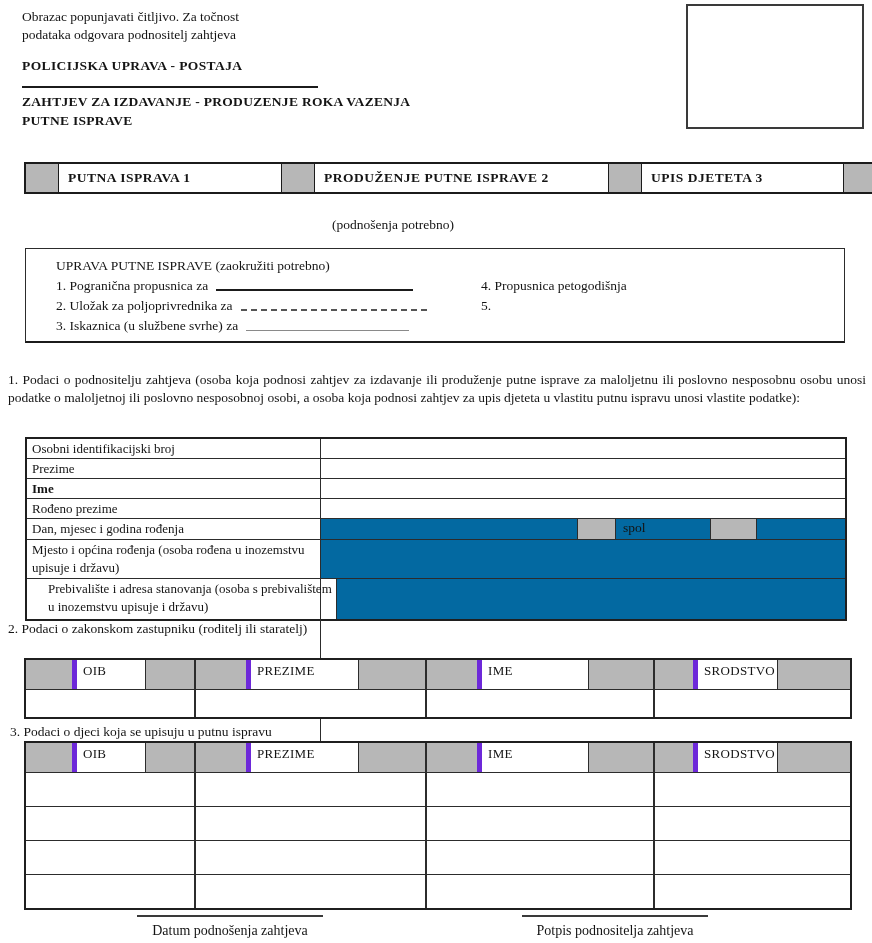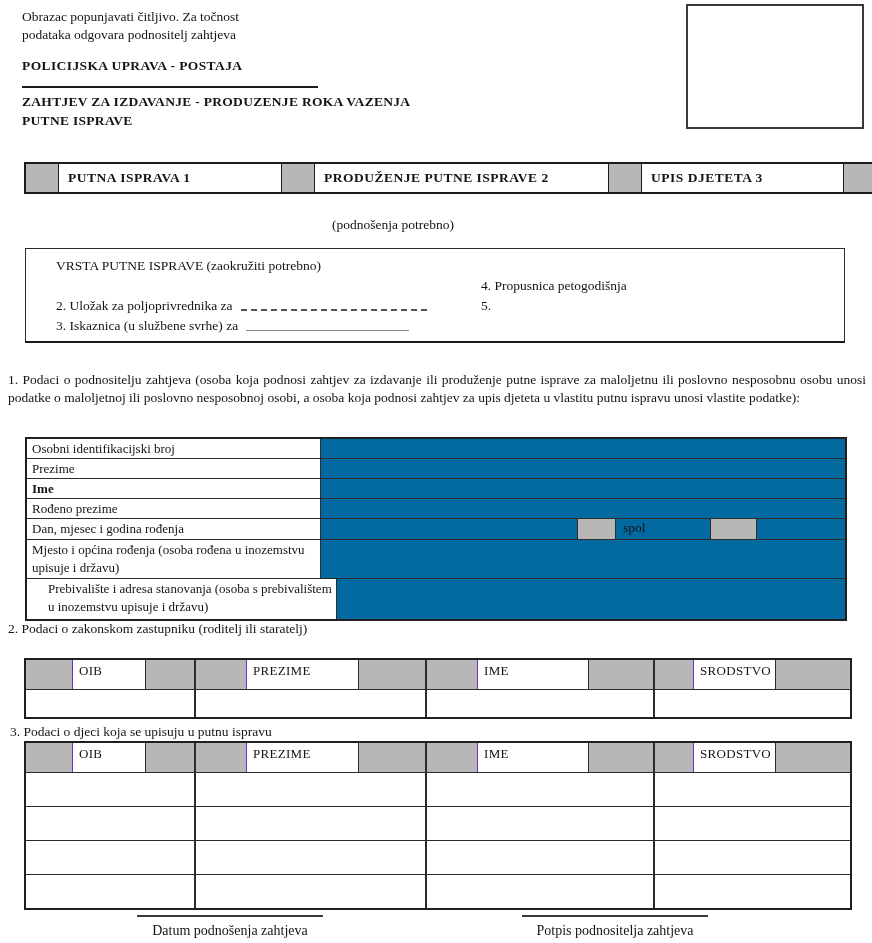--- a/index.html
+++ b/index.html
@@ -40,21 +40,21 @@
   
   .para1 { position:absolute; left:8px; top:371px; width:858px; font-size:13.5px; line-height:17.5px; text-align:justify; }
 
   
   .t1 { position:absolute; left:25px; top:437px; width:822px; border:2px solid #1f1f1f; box-sizing:border-box; font-size:13px; }
   .t1row { display:flex; border-bottom:1px solid #2c2c2c; }
   .t1row:last-child { border-bottom:none;padding-left:16px; }
   .t1label { width:294px; flex:0 0 294px; border-right:1px solid #2c2c2c; padding:1px 4px 0 5px; box-sizing:border-box; line-height:17.5px; }
   .t1label.bold { font-weight:bold; }
   .t1value { flex:1; background:#0369a1; }
-  .h19 { height:19px; } .h20 { height:20px; } .h38 { height:38px; } .h40 { height:40px; }
+  .h19 { height:19px;flex-direction:column; } .h20 { height:20px; } .h38 { height:38px; } .h40 { height:40px; }
   .spol-strip { display:flex; height:100%; }
   .spol-strip .sv-main { flex:1; }
   .spol-strip .sg { width:37px; flex:0 0 37px; background:#b7b7b7; border-left:1px solid #2c2c2c; border-right:1px solid #2c2c2c; }
   .spol-strip .sw { width:94px; flex:0 0 94px; padding:1px 0 0 7px; box-sizing:border-box; font-size:13.5px; }
   .spol-strip .sg2 { width:45px; flex:0 0 45px; background:#b7b7b7; border-left:1px solid #2c2c2c; border-right:1px solid #2c2c2c; }
   .spol-strip .sv-end { flex:0 0 88px; }
 
   
   .sec2-heading { position:absolute; left:8px; top:621px; font-size:13.5px; }
   .sec3-heading { position:absolute; left:10px; top:724px; font-size:13.5px; }
@@ -66,21 +66,21 @@
   .ggroup { display:flex; border-right:2px solid #2c2c2c; box-sizing:border-box; }
   .ggroup:last-child { border-right:none; }
   .gw1 { flex:0 0 170px; } .gw2 { flex:0 0 231px; } .gw3 { flex:0 0 228px; } .gw4 { flex:1; }
   .ghead .pad { background:#b7b7b7; }
   .g1 .padL { flex:0 0 46px; } .g1 .lab { flex:0 0 74px; }
   .g2 .padL { flex:0 0 50px; } .g2 .lab { flex:0 0 113px; }
   .g3 .padL { flex:0 0 50px; } .g3 .lab { flex:0 0 112px; }
   .g4 .padL { flex:0 0 38px; } .g4 .lab { flex:1; }
   .g4 .padR { flex:0 0 22px; }
   .ghead .padR { flex:1; background:#b7b7b7; }
-  .ghead .lab { background:#fff; border-left:1px solid #6d28d9; border-right:1px solid #2c2c2c;
+  .ghead .lab { background:#fff; border-left:5px solid #6d28d9; border-right:1px solid #2c2c2c;
     padding:3px 0 0 6px; box-sizing:border-box; letter-spacing:0.3px; }
   .gbody-row { display:flex; border-bottom:1px solid #2c2c2c; }
   .gbody-row:last-child { border-bottom:none; }
   .t2 .gbody-row { height:27px; }
   .t3 .gbody-row { height:33px; }
   .gcell { border-right:2px solid #2c2c2c; box-sizing:border-box; background:#fff; }
   .gcell:last-child { border-right:none; }
 
   
   .sig-line { position:absolute; top:915px; width:186px; height:0; border-top:2px solid #3a3a3a; }
@@ -110,21 +110,25 @@
     <div class="opt-cell opt-1">PUTNA ISPRAVA 1</div>
     <div class="g-cell"></div>
     <div class="opt-cell opt-2">PRODUŽENJE PUTNE ISPRAVE 2</div>
     <div class="g-cell"></div>
     <div class="opt-cell opt-3">UPIS DJETETA 3</div>
     <div class="g-cell"></div>
   </div>
   <div class="hint">(podnošenja potrebno)</div>
 
   <div class="vrsta-box">
-    <div class="vrsta-title">VRSTA PUTNE ISPRAVE (zaokružiti potrebno)</div>
+    <div class="vrsta-title">UPRAVA PUTNE ISPRAVE (zaokružiti potrebno)</div>
+    <div class="vrsta-row vr1">
+      <span>1. Pogranična propusnica za</span>
+      <span class="fill-line fl-solid"></span>
+    </div>
     <div class="vrsta-row vr2">
       <span>2. Uložak za poljoprivrednika za</span>
       <span class="fill-line fl-dashed"></span>
     </div>
     <div class="vrsta-row vr3">
       <span>3. Iskaznica (u službene svrhe) za</span>
       <span class="fill-line fl-thin"></span>
     </div>
     <div class="vrsta-right vrr1">4. Propusnica petogodišnja</div>
     <div class="vrsta-right vrr2">5.</div>

